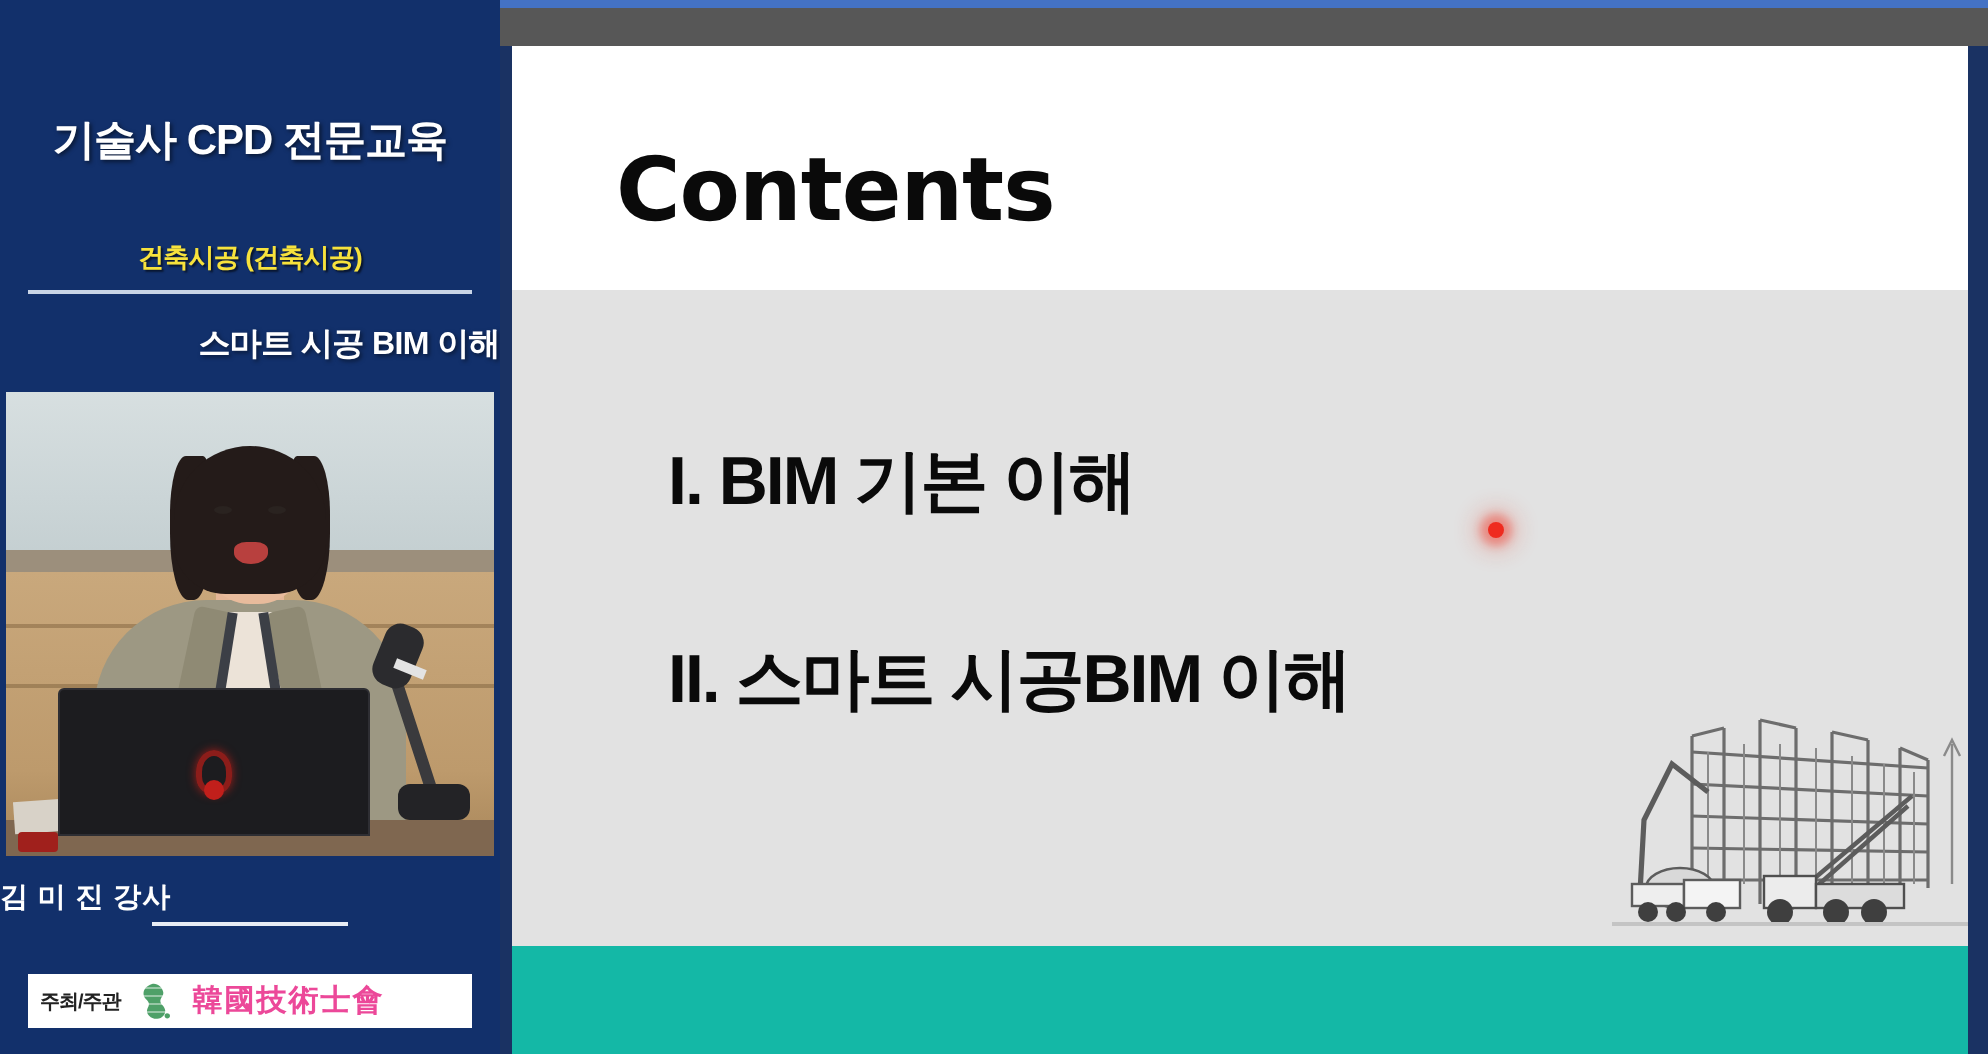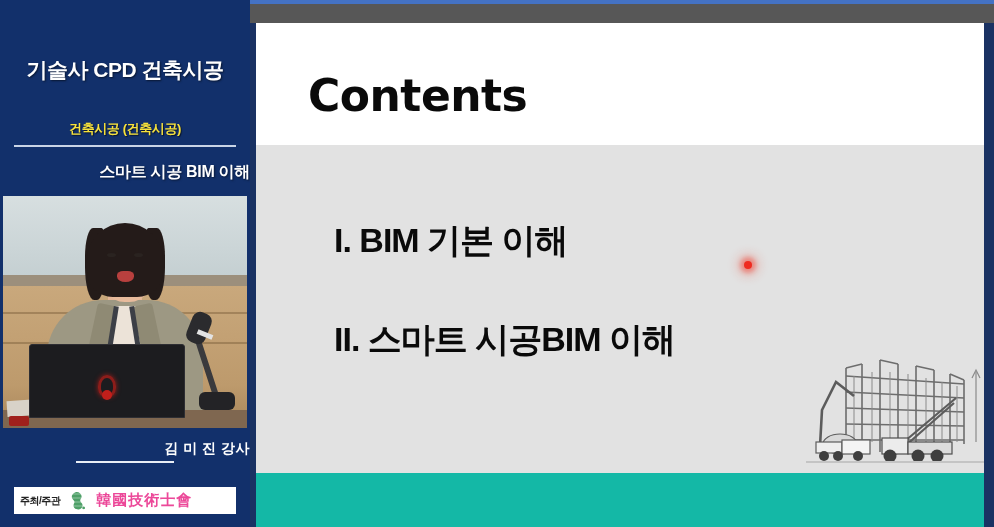--- a/index.html
+++ b/index.html
@@ -177,21 +177,21 @@
     background:#d8d2c8; transform: rotate(-4deg);
   }
   .vf-redthing {
     position:absolute; left:6px; bottom:2px; width:20px; height:10px;
     background:#a0201c; border-radius:2px;
   }
 
   
   #instructor-name {
     position: absolute; left: 0; top: 440px; width: 250px;
-    text-align: right;
+    text-align: left;
     color: #ffffff; font-size: 14px; font-weight: 700;
     letter-spacing: 0.5px;
   }
   #instructor-underline {
     position: absolute; left: 76px; top: 461px;
     width: 98px; height: 2px; background: #e8edf5;
   }
 
   
   #organizer-bar {
@@ -276,21 +276,21 @@
     z-index: 20;
   }
 </style>
 </head>
 <body>
 
 <div id="app">
 
   <aside id="sidebar">
 
-    <div id="course-title">기술사 CPD 건축시공</div>
+    <div id="course-title">기술사 CPD 전문교육</div>
 
     <div id="course-subtitle">건축시공 (건축시공)</div>
 
     <div id="sidebar-divider"></div>
 
     <div id="lecture-title">스마트 시공 BIM 이해</div>
 
     <div id="video-feed">
       <div class="vf-wall-upper"></div>
       <div class="vf-wall-mid"></div>

